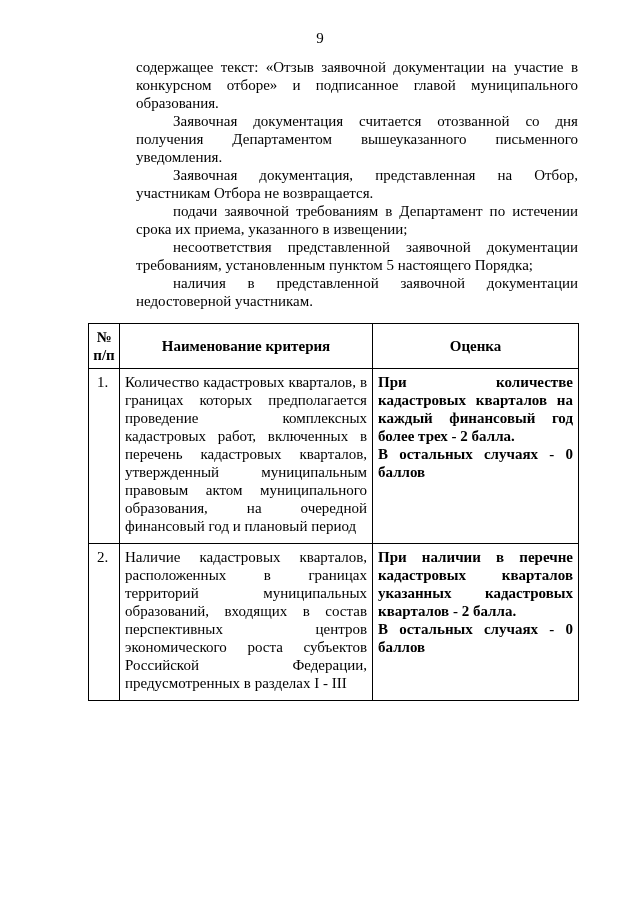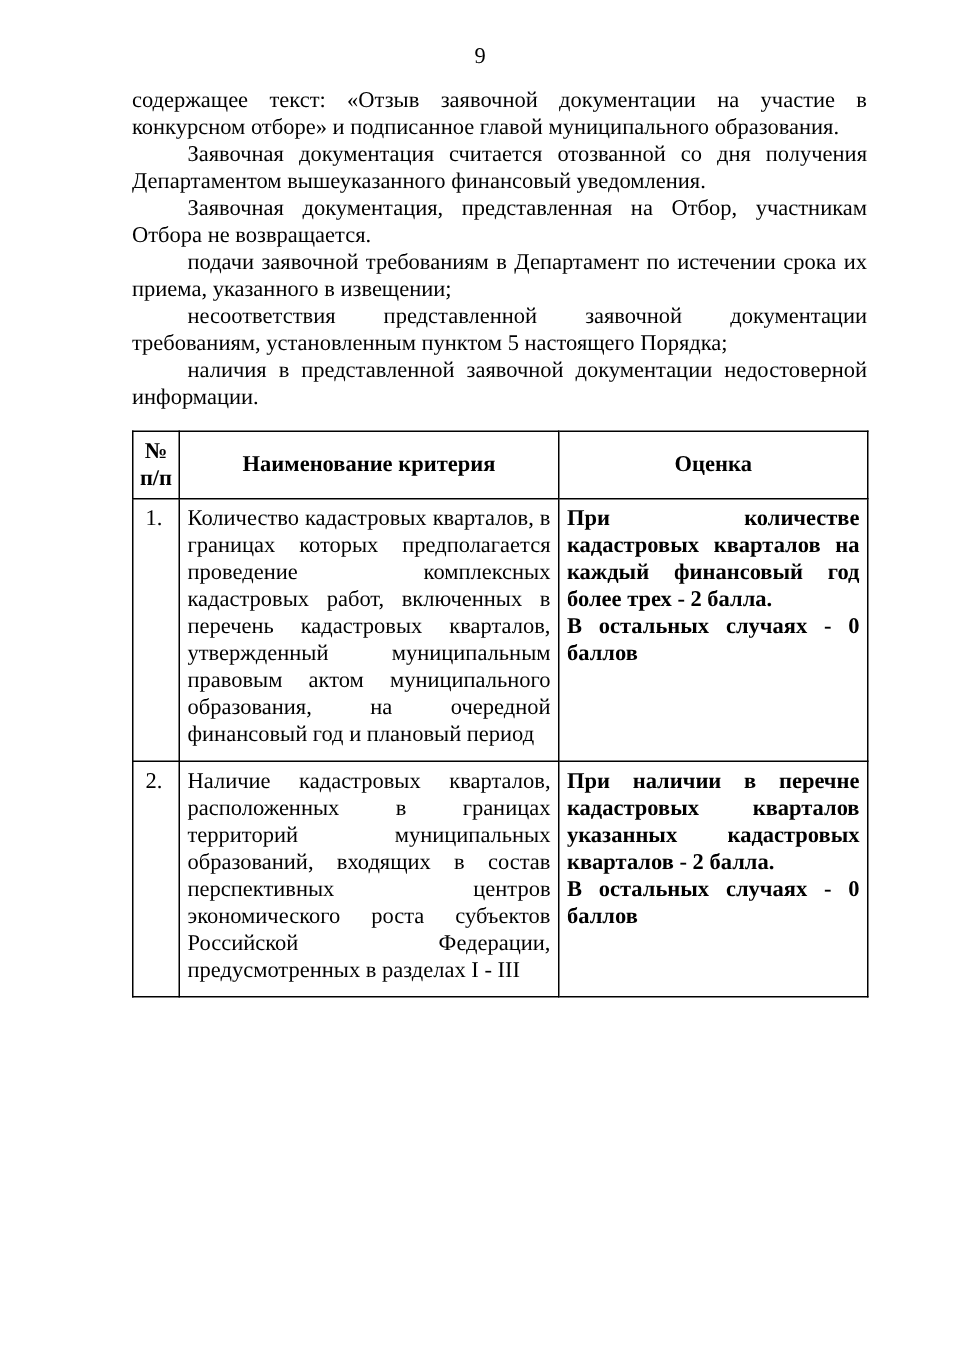--- a/index.html
+++ b/index.html
@@ -16,20 +16,21 @@
   .page-number {
     text-align: center;
     line-height: 18px;
     margin-bottom: 11px;
   }
   .content { margin: 0 62px 0 88px; }
   .para {
     text-align: justify;
     text-indent: 37px;
     line-height: 18px;
+    margin-left: 48px;
   }
   .para.no-indent { text-indent: 0; }
   table.criteria {
     border-collapse: collapse;
     table-layout: fixed;
     width: 100%;
     margin-top: 13px;
   }
   table.criteria th,
   table.criteria td {
@@ -54,25 +55,25 @@
   table.criteria td.score p { text-align: justify; font-weight: bold; }
 </style>
 </head>
 <body>
 
 <div class="page">
   <div class="page-number">9</div>
 
   <div class="content">
     <p class="para no-indent">содержащее текст: «Отзыв заявочной документации на участие в конкурсном отборе» и подписанное главой муниципального образования.</p>
-    <p class="para">Заявочная документация считается отозванной со дня получения Департаментом вышеуказанного финансовый уведомления.</p>
+    <p class="para">Заявочная документация считается отозванной со дня получения Департаментом вышеуказанного письменного уведомления.</p>
     <p class="para">Заявочная документация, представленная на Отбор, участникам Отбора не возвращается.</p>
     <p class="para">подачи заявочной требованиям в Департамент по истечении срока их приема, указанного в извещении;</p>
     <p class="para">несоответствия представленной заявочной документации требованиям, установленным пунктом 5 настоящего Порядка;</p>
-    <p class="para">наличия в представленной заявочной документации недостоверной информации.</p>
+    <p class="para">наличия в представленной заявочной документации недостоверной участникам.</p>
 
     <table class="criteria">
       <colgroup>
         <col style="width:31px">
         <col style="width:253px">
         <col style="width:206px">
       </colgroup>
       <thead>
         <tr>
           <th>№ п/п</th>

